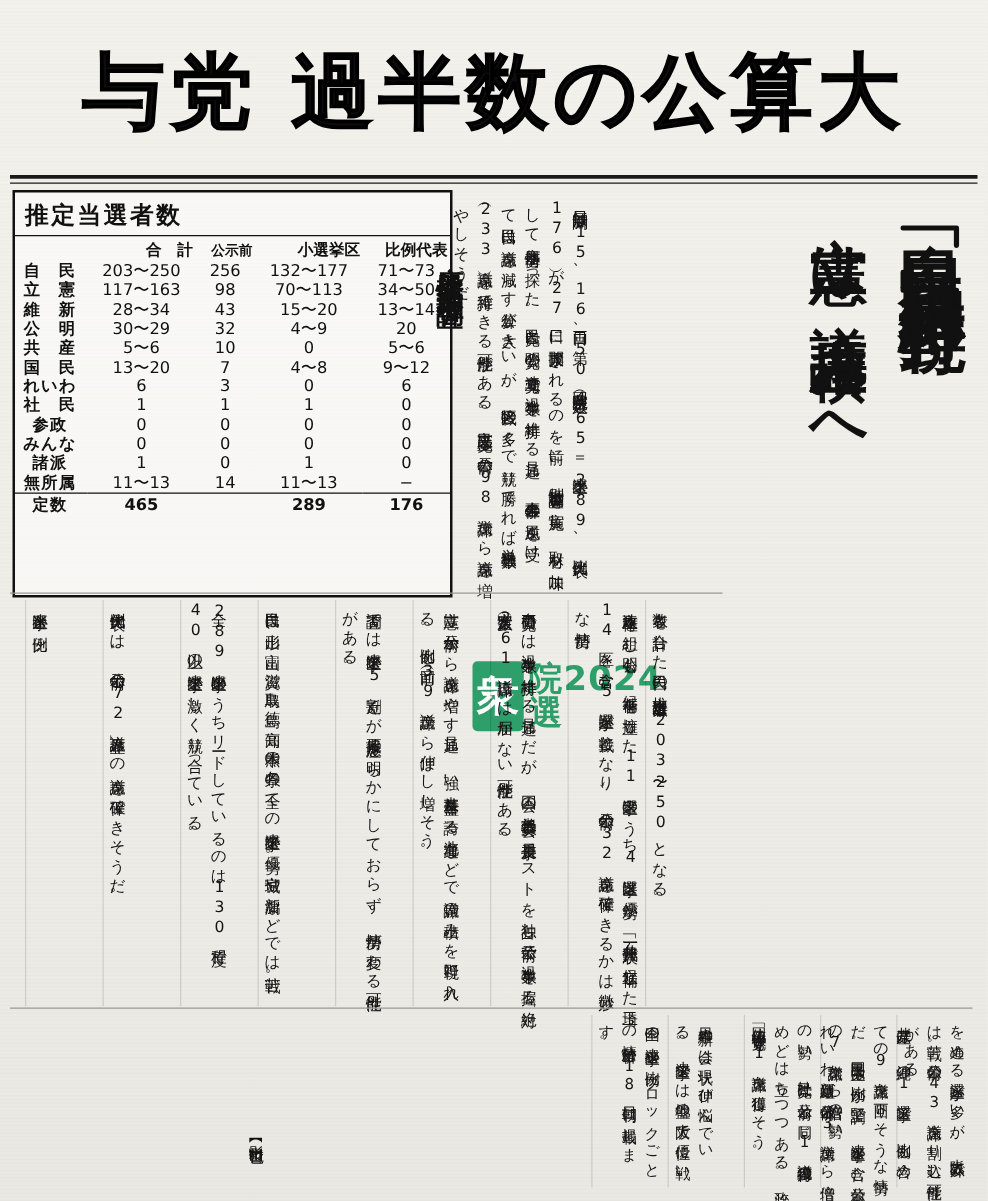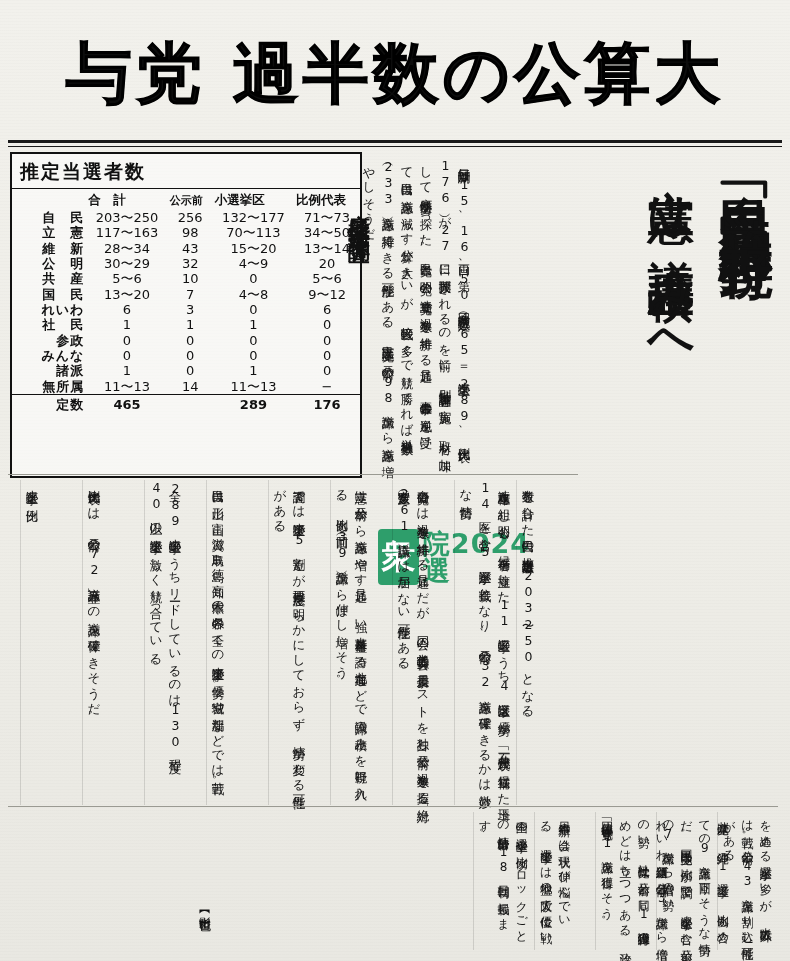--- a/index.html
+++ b/index.html
@@ -69,26 +69,26 @@
     font-weight:bold;font-size:19px;letter-spacing:2px;
     padding:5px 8px 3px 8px;
   }
   .tbl-hline{height:1px;background:#111;margin:0 0 2px 0;}
   table.est{
     width:100%;border-collapse:collapse;
     font-family:"DejaVu Sans", sans-serif;
     font-size:13px;
   }
   table.est th{
-    font-weight:bold;font-size:12.5px;text-align:left;padding:1px 2px;
+    font-weight:bold;font-size:12.5px;text-align:right;padding:1px 2px;
   }
   table.est th.small{font-size:11px;}
   table.est td{padding:0px 2px;text-align:center;line-height:1.18;}
   table.est td.party{
-    text-align:right;padding-left:16px;font-weight:bold;white-space:nowrap;letter-spacing:1px;
+    text-align:center;padding-left:0;font-weight:bold;white-space:nowrap;letter-spacing:1px;
   }
   .tot-line{border-top:1px solid #111;}
   table.est tr.total td{font-weight:bold;padding-top:2px;}
 
   
   .vtext{
     writing-mode:vertical-rl;
     text-orientation:upright;
     font-family:"DejaVu Sans", sans-serif;
     font-size:12.5px;

